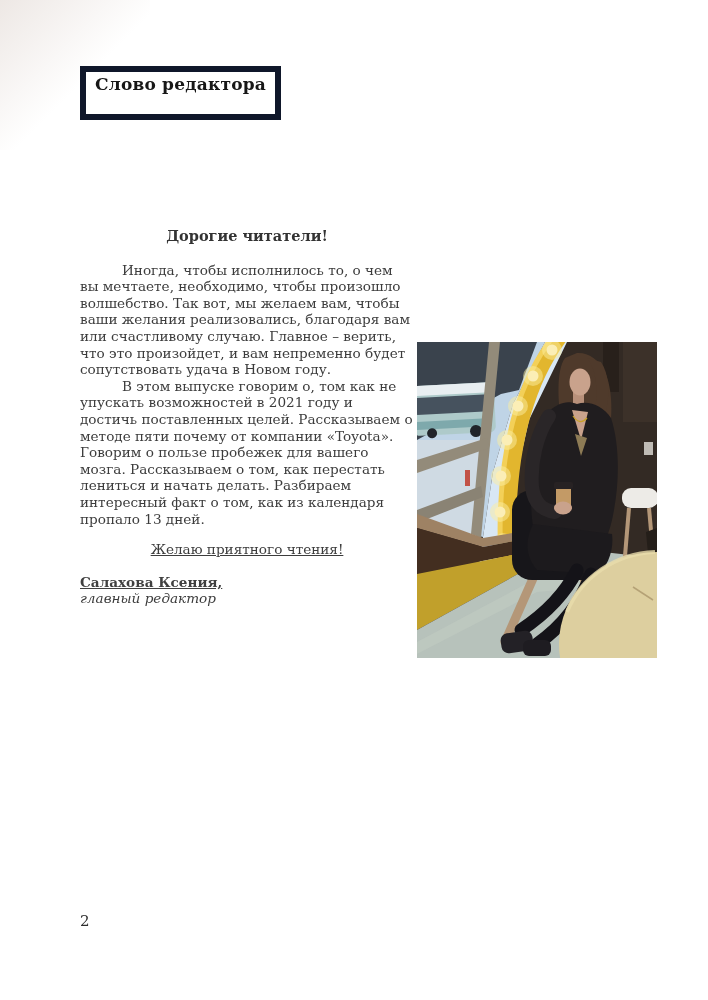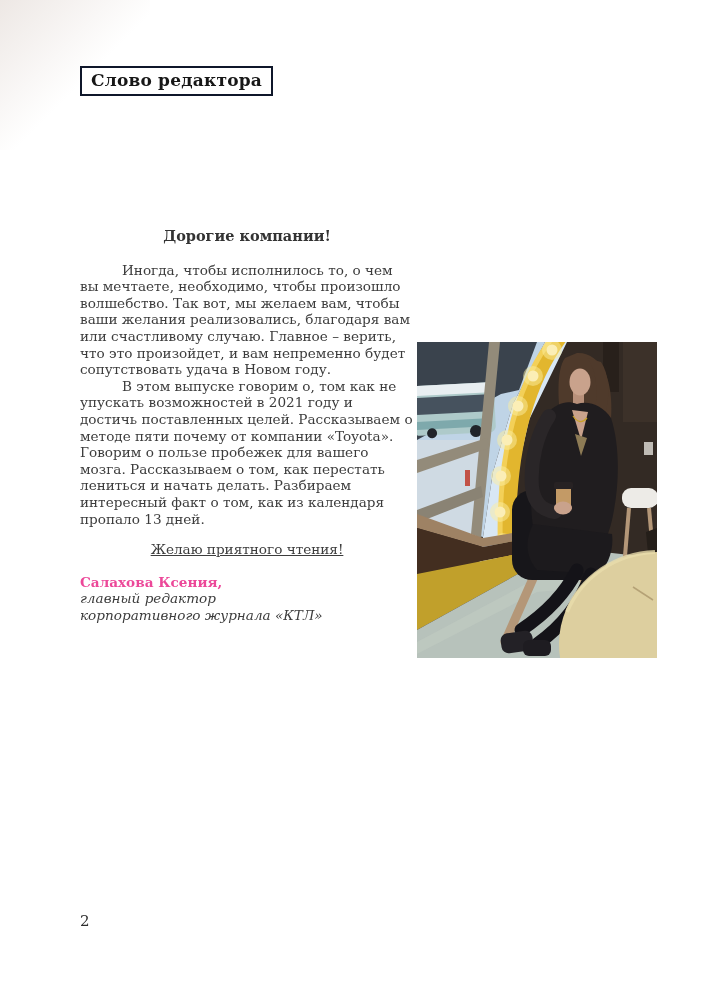--- a/index.html
+++ b/index.html
@@ -10,38 +10,38 @@
     overflow:hidden;
     font-family:"DejaVu Serif","Liberation Serif",serif;
   }
   .corner-shade{
     position:absolute;left:0;top:0;width:150px;height:150px;
     background:linear-gradient(135deg, rgba(216,203,196,0.45) 0%, rgba(255,255,255,0) 55%);
     pointer-events:none;
   }
   .title-box{
     position:absolute;left:80px;top:66px;
-    border:2px solid #0f172a;
-    padding:2px 9px 4px 9px;
+    border:6px solid #0f172a;
+    padding:2px 9px 20px 9px;
     font-size:17px;font-weight:bold;color:#171717;
     letter-spacing:0.2px;
     background:#ffffff;
   }
   .letter{
     position:absolute;left:80px;top:228px;width:334px;
     font-size:13.6px;line-height:16.6px;color:#3c3c3c;
   }
   .salutation{
     font-size:14.5px;font-weight:bold;color:#333333;
     text-align:center;margin:0 0 17px 0;
   }
   .letter p{margin:0;text-indent:42px;}
   .closing{text-indent:0 !important;text-align:center;margin-top:14px !important;text-decoration:underline;}
   .signature{margin-top:16px;}
-  .sig-name{font-weight:bold;color:#ec4899;}
+  .sig-name{font-weight:bold;color:#404040;text-decoration:underline;}
   .sig-line{color:#3c3c3c;font-style:italic;}
   .photo{
     position:absolute;left:417px;top:342px;width:240px;height:316px;
     overflow:hidden;background:#332a24;
   }
   .photo svg{display:block;width:240px;height:316px;}
   .page-number{
     position:absolute;left:80px;top:912px;
     font-size:15px;color:#2d2d2d;
   }
@@ -51,28 +51,27 @@
 
 <div class="page">
 
   <div class="corner-shade"></div>
 
   <div class="title-box">
     <span>Слово редактора</span>
   </div>
 
   <div class="letter">
-    <h2 class="salutation">Дорогие компании!</h2>
+    <h2 class="salutation">Дорогие читатели!</h2>
     <p>Иногда, чтобы исполнилось то, о чем вы мечтаете, необходимо, чтобы произошло волшебство. Так вот, мы желаем вам, чтобы ваши желания реализовались, благодаря вам или счастливому случаю. Главное – верить, что это произойдет, и вам непременно будет сопу­тствовать удача в Новом году.</p>
     <p>В этом выпуске говорим о, том как не упускать возможностей в 2021 году и достичь поставленных целей. Рассказываем о методе пяти почему от компании «Toyota». Говорим о пользе пробежек для вашего мозга. Рассказыва­ем о том, как перестать лениться и начать делать. Разбираем интересный факт о том, как из календаря пропало 13 дней.</p>
     <p class="closing">Желаю приятного чтения!</p>
     <div class="signature">
       <div class="sig-name">Салахова Ксения,</div>
       <div class="sig-line">главный редактор</div>
-      <div class="sig-line">корпоративного журнала «КТЛ»</div>
     </div>
   </div>
 
   <div class="photo">
     <svg viewBox="0 0 240 316" xmlns="http://www.w3.org/2000/svg">
 
       <rect x="0" y="0" width="240" height="316" fill="#332a24"></rect>
       <rect x="206" y="0" width="34" height="80" opacity="0.5" fill="#46382e"></rect>
       <rect x="186" y="0" width="16" height="50" fill="#241d18" opacity="0.7"></rect>
       <rect x="227" y="100" width="9" height="13" fill="#d8d5cf" opacity="0.85"></rect>

